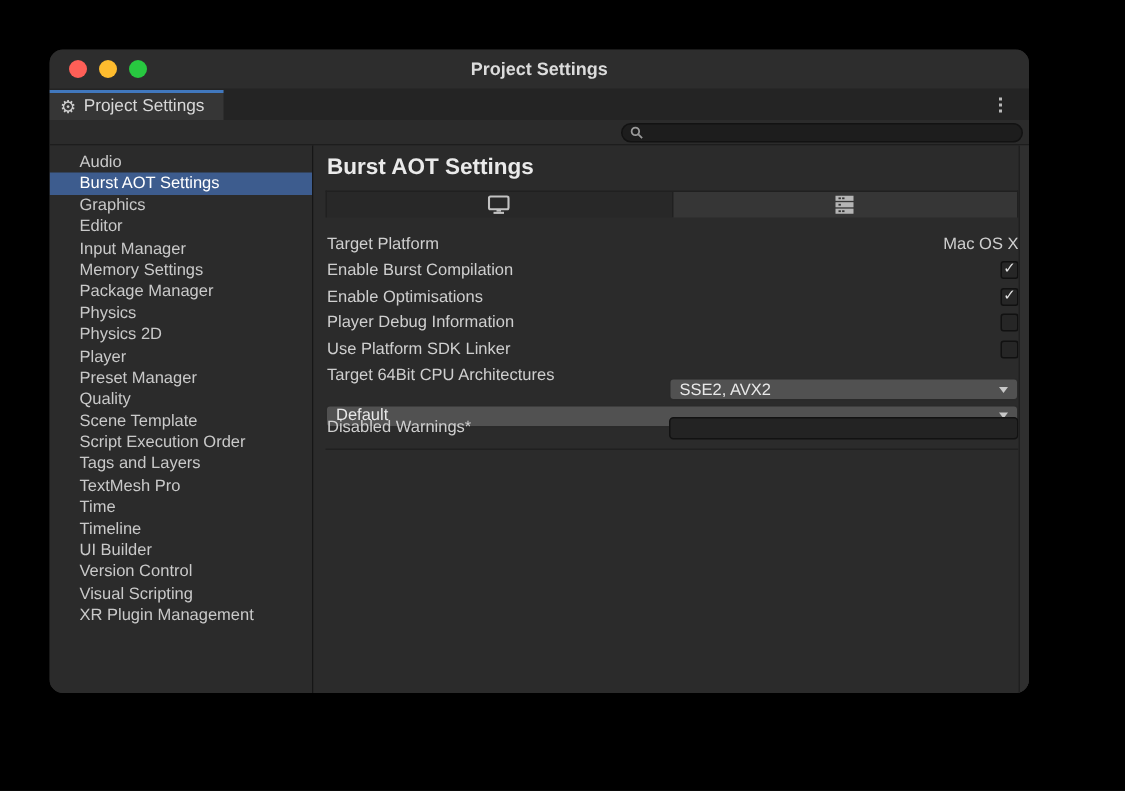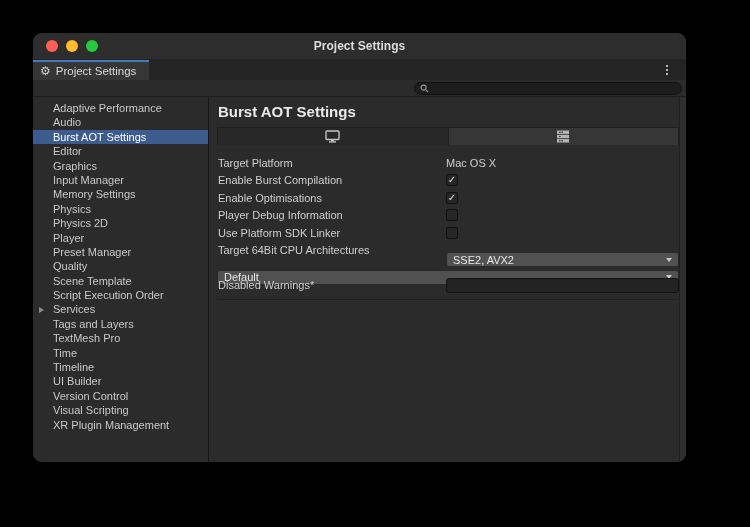--- a/index.html
+++ b/index.html
@@ -58,21 +58,21 @@
 
   .ptabs { display:flex; margin-left:8px; height:18px; border:1px solid #202020; border-bottom:none; }
   .ptab { flex:1; display:flex; align-items:center; justify-content:center;
           background:#363636; cursor:pointer; }
   .ptab.active { background:#282828; }
   .ptab + .ptab { border-left:1px solid #202020; }
 
   .rows { margin-left:8px; padding:9px 0 5px 0; border-bottom:1px solid #202020; }
   .row { height:17.5px; display:flex; align-items:center; }
   .row-label { width:229px; padding-left:1px; font-size:11px; color:#cfcfcf; white-space:nowrap; }
-  .row-value { flex:1; display:flex; align-items:center; }
+  .row-value { flex:1; display:flex; align-items:center;justify-content:flex-end; }
   .val-text { font-size:11px; color:#cfcfcf; }
   .checkbox { width:12px; height:12px; background:#262626; border:1px solid #111;
               border-radius:2px; display:flex; align-items:center; justify-content:center;
               color:#e2e2e2; font-size:10px; line-height:1; cursor:pointer; }
   .dropdown { flex:1; height:15px; background:#515151; border:1px solid #2a2a2a;
               border-radius:3px; display:flex; align-items:center;
               padding:0 6px; cursor:pointer;margin-top:19px; }
   .dropdown .dd-label { flex:1; font-size:11px; color:#e8e8e8; white-space:nowrap; }
   .caret { width:0; height:0; border-top:4px solid #c8c8c8;
            border-left:3.5px solid transparent; border-right:3.5px solid transparent; }
@@ -115,35 +115,34 @@
       <svg width="9" height="9" viewBox="0 0 10 10">
         <circle cx="4" cy="4" r="2.8" fill="none" stroke="#9a9a9a" stroke-width="1.3"></circle>
         <line x1="6.2" y1="6.2" x2="9" y2="9" stroke="#9a9a9a" stroke-width="1.3"></line>
       </svg>
       <input value="" placeholder="" style="">
     </div>
   </div>
 
   <div class="body">
     <div class="sidebar" id="sidebar">
-        <div class="side-item"><span>Adaptive Performance</span></div>
         <div class="side-item"><span>Audio</span></div>
         <div class="side-item selected"><span>Burst AOT Settings</span></div>
+        <div class="side-item"><span>Graphics</span></div>
         <div class="side-item"><span>Editor</span></div>
-        <div class="side-item"><span>Graphics</span></div>
         <div class="side-item"><span>Input Manager</span></div>
         <div class="side-item"><span>Memory Settings</span></div>
+        <div class="side-item"><span>Package Manager</span></div>
         <div class="side-item"><span>Physics</span></div>
         <div class="side-item"><span>Physics 2D</span></div>
         <div class="side-item"><span>Player</span></div>
         <div class="side-item"><span>Preset Manager</span></div>
         <div class="side-item"><span>Quality</span></div>
         <div class="side-item"><span>Scene Template</span></div>
         <div class="side-item"><span>Script Execution Order</span></div>
-        <div class="side-item"><span class="tri"></span><span>Services</span></div>
         <div class="side-item"><span>Tags and Layers</span></div>
         <div class="side-item"><span>TextMesh Pro</span></div>
         <div class="side-item"><span>Time</span></div>
         <div class="side-item"><span>Timeline</span></div>
         <div class="side-item"><span>UI Builder</span></div>
         <div class="side-item"><span>Version Control</span></div>
         <div class="side-item"><span>Visual Scripting</span></div>
         <div class="side-item"><span>XR Plugin Management</span></div>
       </div>
 

